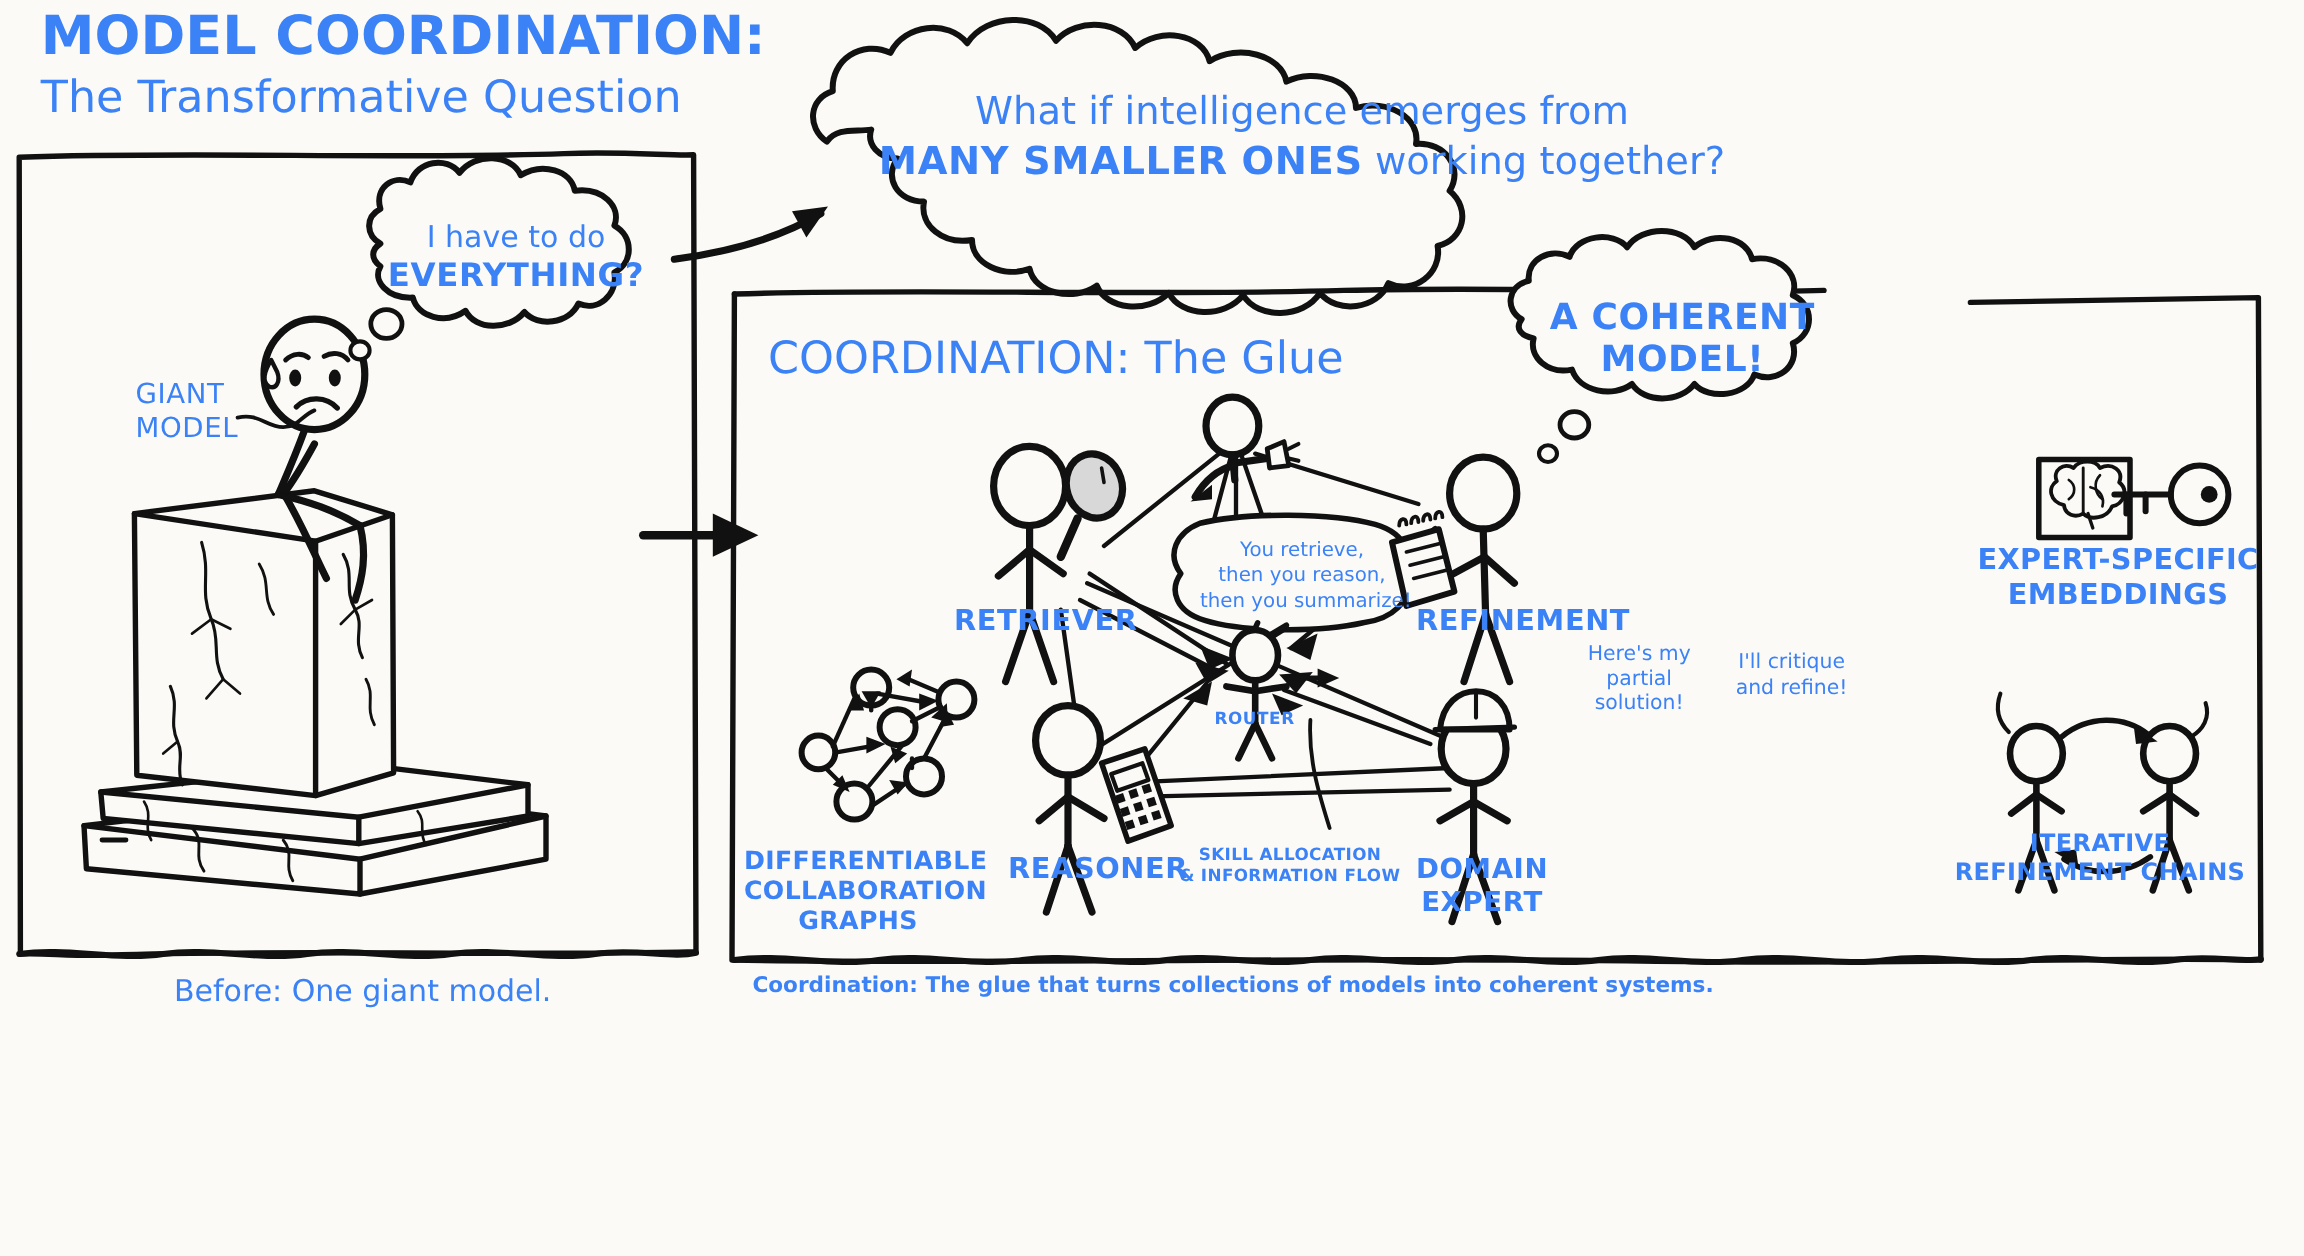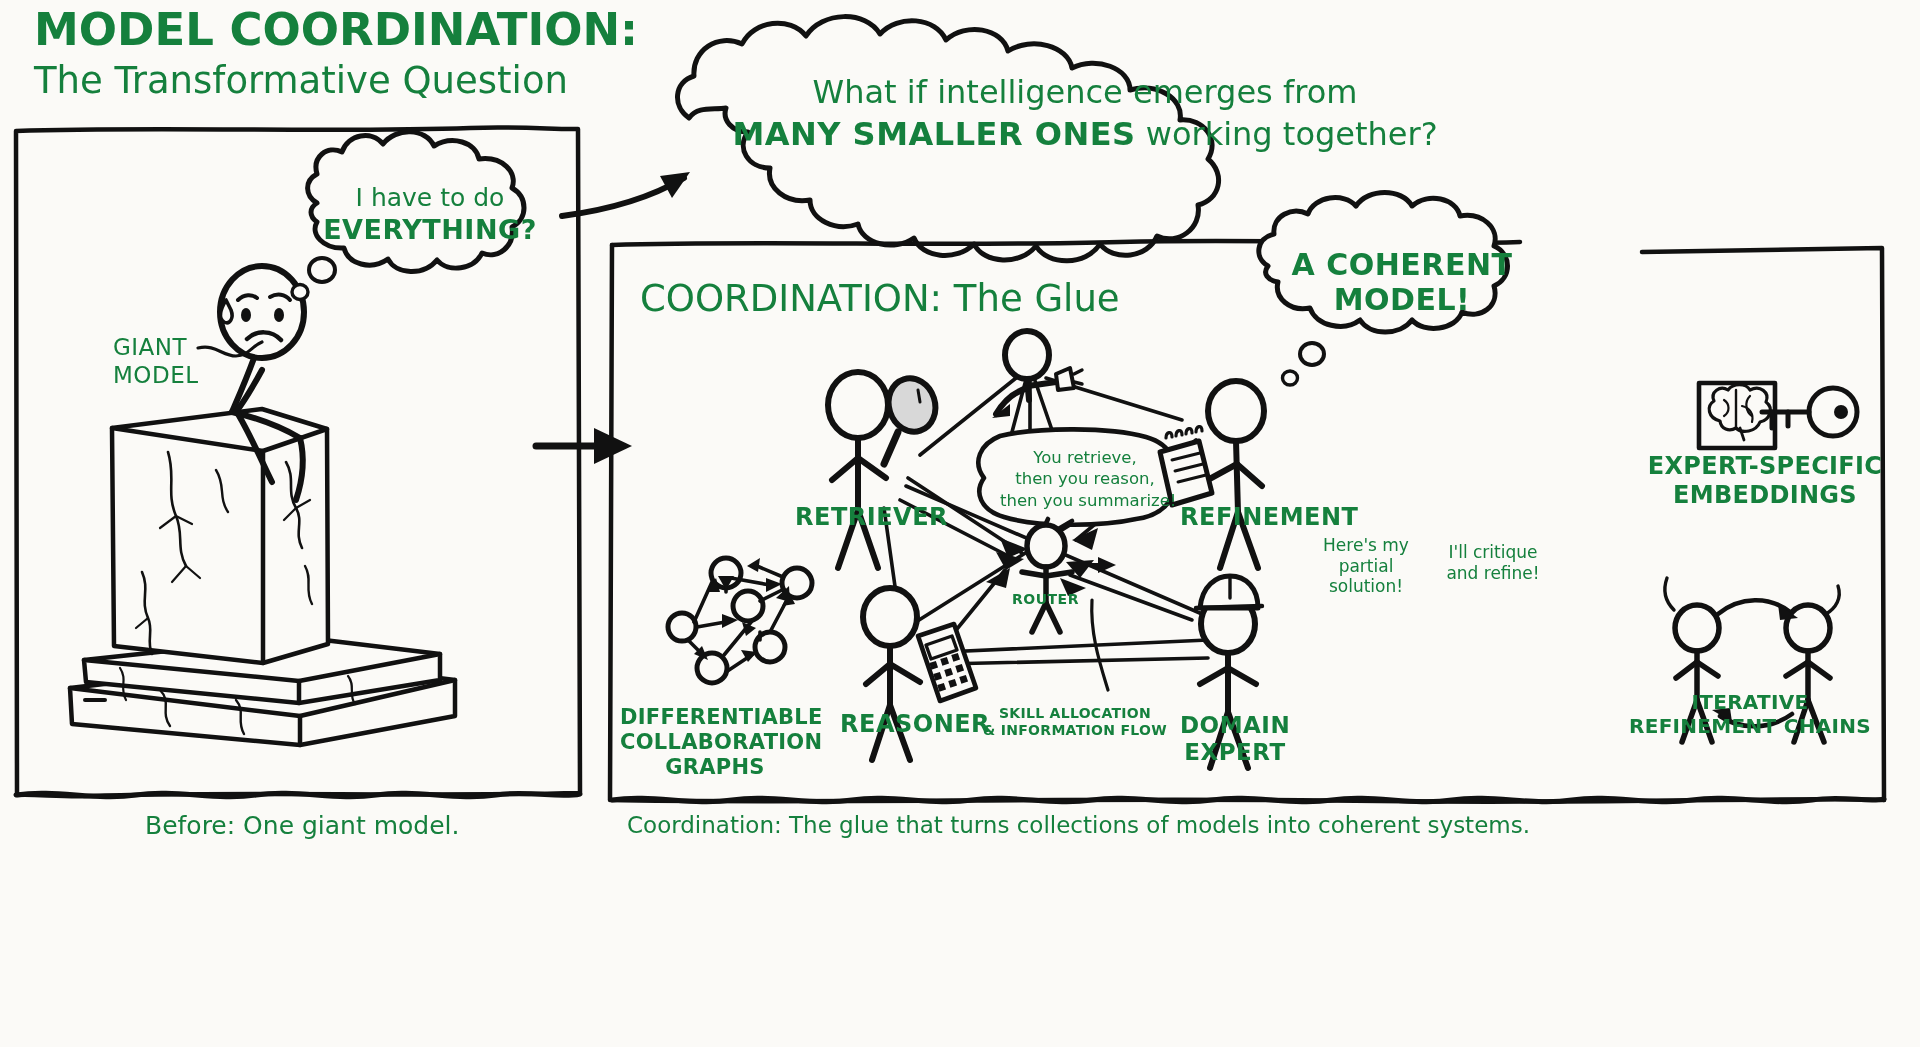--- a/index.html
+++ b/index.html
@@ -13,26 +13,26 @@
     position:relative;
   }
   .stage{position:absolute;inset:0;}
   svg.layer{position:absolute;left:0;top:0;width:1920px;height:1047px;overflow:visible;}
   .ink{fill:none;stroke:#111;stroke-linecap:round;stroke-linejoin:round;}
   .solid{fill:#111;stroke:none;}
   .paper{fill:#fbfaf7;stroke:#111;stroke-linejoin:round;stroke-linecap:round;}
   .lens{fill:#d8d8d8;}
 
   
-  .t{position:absolute;white-space:pre;color:#15803d;line-height:1.05;}
+  .t{position:absolute;white-space:pre;color:#3b82f6;line-height:1.05;}
   .caps{letter-spacing:.5px;}
   #title-main{left:34px;top:6px;font-size:45px;font-weight:700;letter-spacing:0px;}
   #title-sub{left:34px;top:62px;font-size:37px;font-weight:400;}
 
-  #giant-label{left:113px;top:333px;font-size:23px;font-weight:500;line-height:1.22;}
+  #giant-label{left:113px;top:315px;font-size:23px;font-weight:500;line-height:1.22;}
 
   #bubble1-text{left:310px;top:182px;width:240px;text-align:center;font-size:25px;line-height:1.25;}
   #bubble1-text b{font-weight:700;font-size:27px;letter-spacing:.5px;}
 
   #bubble2-text{left:690px;top:72px;width:790px;text-align:center;font-size:32px;line-height:1.3;}
   #bubble2-text b{font-weight:700;letter-spacing:.5px;}
 
   #panel2-title{left:640px;top:280px;font-size:37px;font-weight:500;}
   #coherent-text{left:1272px;top:247px;width:260px;text-align:center;font-size:30px;font-weight:600;line-height:1.18;letter-spacing:.5px;}
 
@@ -45,21 +45,21 @@
   #lbl-domain{left:1180px;top:712px;width:110px;text-align:center;font-size:23px;font-weight:600;line-height:1.18;letter-spacing:.5px;}
   #lbl-graphs{left:620px;top:705px;width:190px;text-align:center;font-size:21px;font-weight:600;line-height:1.2;letter-spacing:.3px;}
   #lbl-skill{left:975px;top:705px;width:200px;text-align:center;font-size:14px;font-weight:600;line-height:1.2;letter-spacing:.3px;}
   #lbl-embed{left:1645px;top:452px;width:240px;text-align:center;font-size:24px;font-weight:700;line-height:1.2;letter-spacing:.3px;}
   #lbl-iterative{left:1605px;top:690px;width:290px;text-align:center;font-size:20px;font-weight:600;line-height:1.2;letter-spacing:.3px;}
 
   #sp-left{left:1316px;top:535px;width:100px;text-align:center;font-size:17px;line-height:1.22;}
   #sp-right{left:1437px;top:542px;width:112px;text-align:center;font-size:17px;line-height:1.22;}
 
   #cap-left{left:145px;top:813px;font-size:25px;}
-  #cap-right{left:627px;top:813px;font-size:23px;}
+  #cap-right{left:627px;top:813px;font-size:18px;font-weight:bold;}
 </style>
 </head>
 <body>
 
 <div class="stage">
 
   <svg class="layer" viewBox="0 0 1920 1047">
 
     <g>
       <path class="ink" stroke-width="4.5" d="M16,131 C 160,126 330,133 470,128 C 520,126 560,130 578,129

